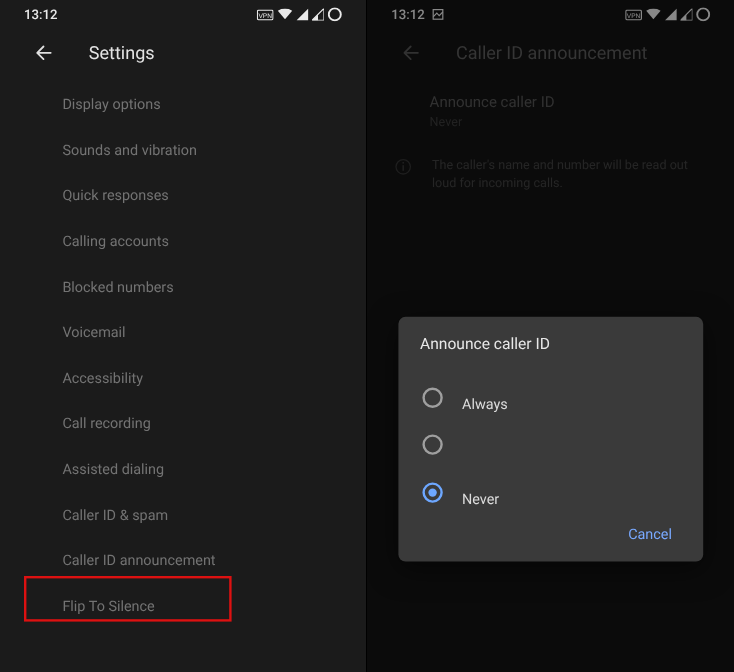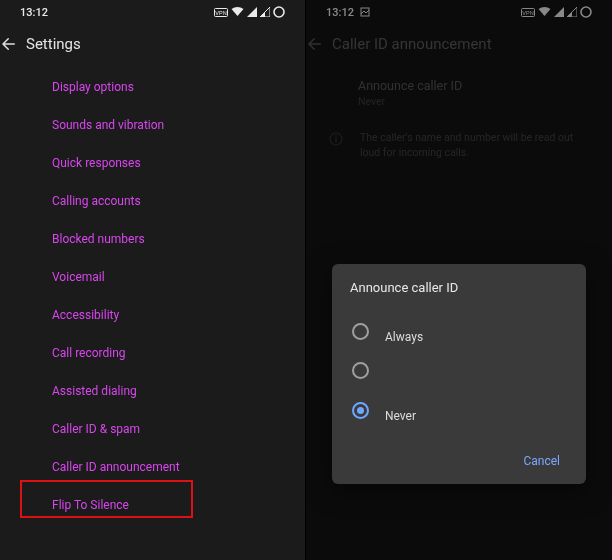--- a/index.html
+++ b/index.html
@@ -33,37 +33,37 @@
     font-weight: 500;
   }
   .status-icons { display: flex; align-items: center; gap: 3px; }
   .status-icons svg { display: block; }
 
   
   .header {
     height: 40px;
     display: flex;
     align-items: center;
-    padding: 0 0;
-    gap: 8px;
+    padding: 0 28px;
+    gap: 28px;
   }
   .header .title {
     font-size: 15px;
     color: #e4e4e4;
   }
   .phone.right .header .title,
   .phone.right .header svg path { color: #555; stroke: #555; }
   .phone.right .header .title { color: #5c5c5c; }
 
   
   .list { padding: 4px 0 0 0; }
   .list-item {
     padding: 12px 0 12px 52px;
     font-size: 12px;
-    color: #d946ef;
+    color: #737373;
     cursor: pointer;
   }
   .highlight {
     position: absolute;
     left: 20px;
     right: 112px;
     height: 38px;
     border: 2px solid #d11;
     pointer-events: none;
   }
@@ -123,21 +123,21 @@
   .radio.sel::after {
     content: "";
     position: absolute;
     left: 3px; top: 3px; right: 3px; bottom: 3px;
     background: #6da7ff;
     border-radius: 50%;
   }
   .dialog-actions {
     display: flex;
     justify-content: flex-end;
-    margin-top: 16px;
+    margin-top: 0;
   }
   .btn-cancel {
     font-size: 12px;
     color: #79a9ff;
     padding: 6px 8px;
     cursor: pointer;
   }
 </style>
 </head>
 <body>

